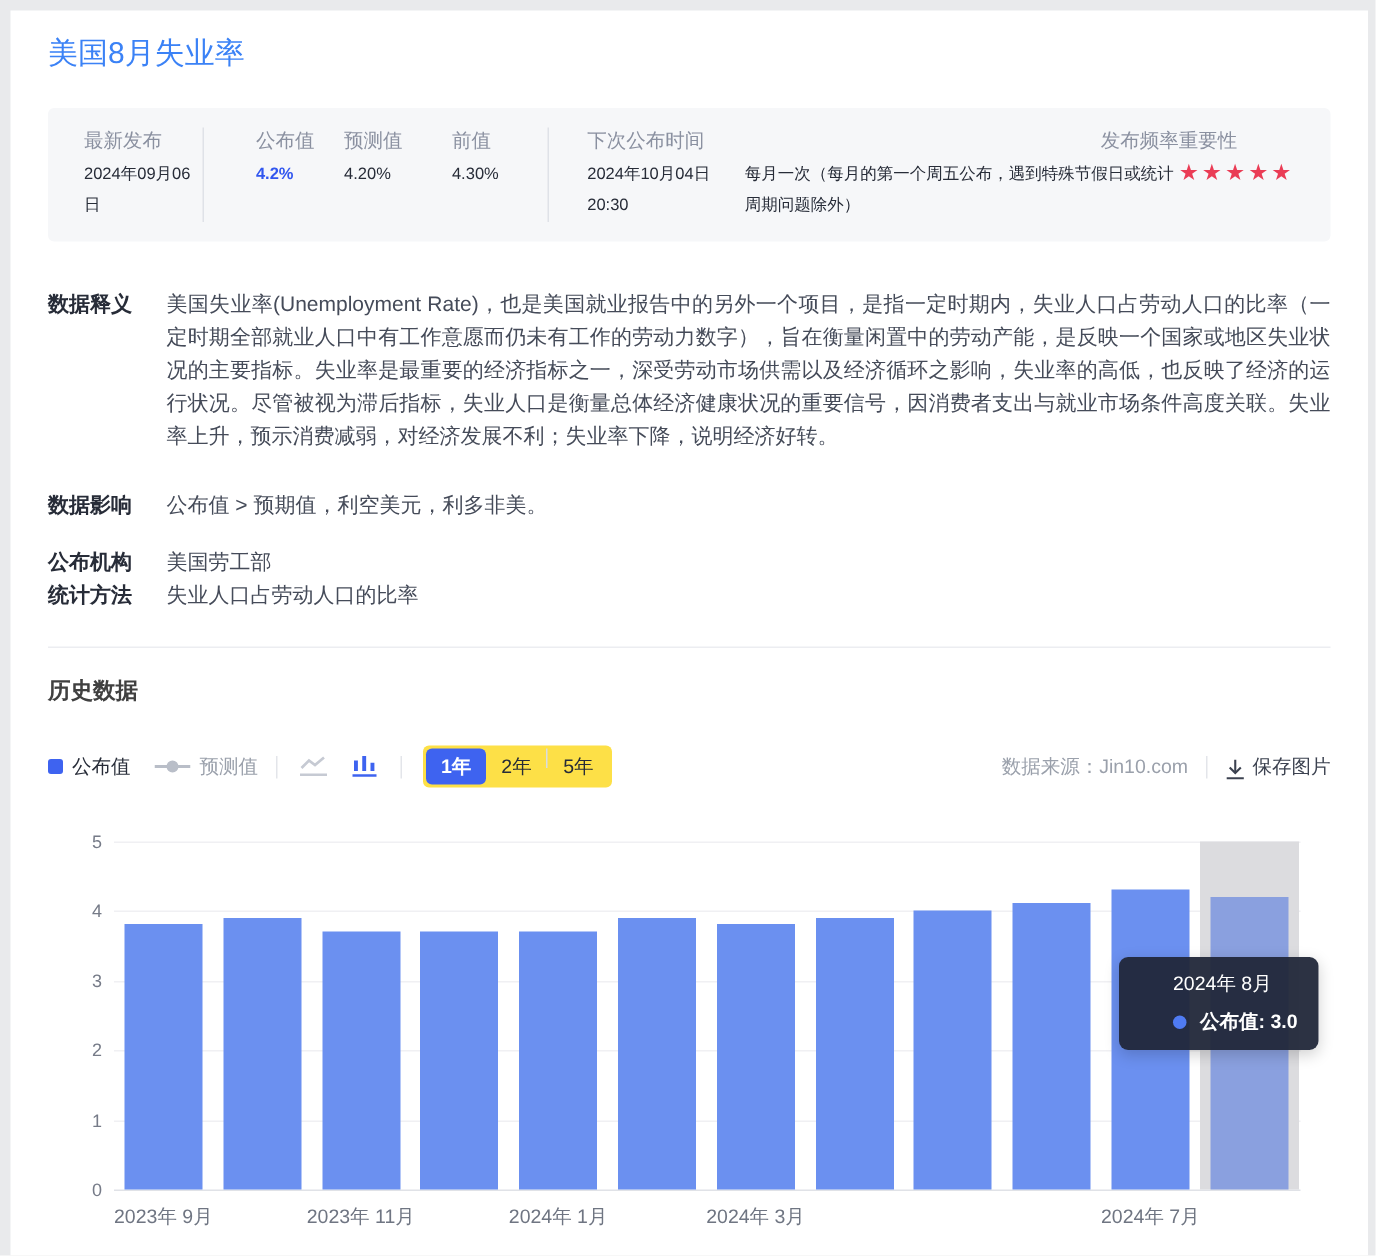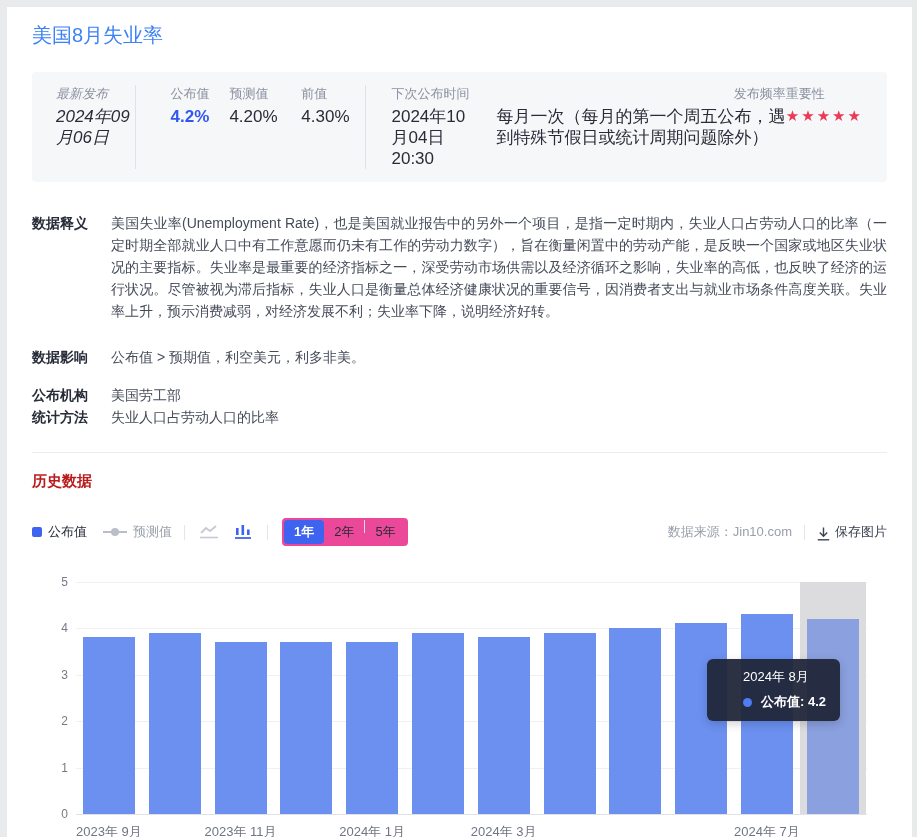--- a/index.html
+++ b/index.html
@@ -18,55 +18,55 @@
   .page-title {
     margin-top:15px; font-size:20px; font-weight:400; color:#3b82f6;
   }
   
   .stats {
     margin-top:23px; background:#f6f7f9; border-radius:4px;
     padding:13px 24px 13px 24px; display:flex; align-items:flex-start;
   }
   .stat { display:flex; flex-direction:column; }
   .stat .lbl { font-size:13px; color:#8a90a0; line-height:18px; margin-bottom:3px; }
-  .stat .val { font-size:17px; color:#272c38; line-height:21px; }
+  .stat .val { font-size:11px; color:#272c38; line-height:21px; }
   .stat .val.blue { color:#3257ef; font-weight:700; }
   .stat .val.stars { color:#ea3c55; font-size:15px; letter-spacing:2px; line-height:20px; }
   .v-div { width:1px; align-self:stretch; background:#dfe2e8; }
-  .c1 { width:92px;font-style:italic; }
+  .c1 { width:92px; }
   .d1 { margin:0 17px 0 0; }
   .c2 { width:50px; margin-left:18px; }
   .c3 { width:70px; margin-left:16px; }
   .c4 { width:74px; margin-left:12px;justify-content:center; }
   .d2 { margin:0 0 0 0; }
   .c5 { width:97px; margin-left:26px; }
   .c6 { width:338px; margin-left:22px;align-items:flex-end; }
   .c7 { margin-left:auto; width:80px; }
   
   .info { margin-top:30px; }
   .info-row { display:flex; margin-bottom:16px; }
   .info-row .ilbl {
     width:62px; flex:0 0 62px; font-size:14px; font-weight:700;
     color:#272c38; line-height:22px; margin-right:17px;
   }
   .info-row .itxt { flex:1; font-size:14px; color:#454b59; line-height:22px; text-align:justify; }
   .hr { border:0; border-top:1px solid #ecedf1; margin-top:24px; }
-  .history-tab { margin-top:19px; font-size:15px; font-weight:700; color:#b91c1c; display:inline-block; }
+  .history-tab { margin-top:19px; font-size:15px; font-weight:700; color:#404040; display:inline-block; }
   
   .controls { margin-top:27px; display:flex; align-items:center; font-size:13px; }
   .legend-item { display:flex; align-items:center; cursor:pointer; }
   .sq { width:10px; height:10px; background:#3e63f0; border-radius:2px; margin-right:6px; }
   .legend-item .ltxt { color:#272c38; }
   .legend-item.muted .ltxt { color:#9aa0ab; }
   .legend-item.muted { margin-left:16px; }
   .sep { width:1px; height:15px; background:#e3e5ea; margin:0 12px; }
   .icon-btn { display:inline-flex; align-items:center; justify-content:center; width:24px; height:20px; cursor:pointer; }
   .icon-btn + .icon-btn { margin-left:10px; }
   .tabs {
-    display:flex; align-items:flex-start; background:#ec4899; border-radius:4px;
+    display:flex; align-items:flex-start; background:#fde047; border-radius:4px;
     padding:2px; margin-left:2px; height:28px;
   }
   .tab { padding:3px 10px; color:#272c38; cursor:pointer; border-radius:4px; line-height:18px; }
   .tab.active { background:#3e63f0; color:#fff; font-weight:700; }
   .tab-div { width:1px; height:13px; background:#d9dce1; }
   .datebox {
     margin-left:16px; border:1px solid #d9dde4; border-radius:6px; height:29px;
     display:flex; align-items:center; padding:0 14px; width:184px; background:#fff;
   }
   .datebox .ph { color:#b8bdc8; font-size:13px; }
@@ -234,22 +234,22 @@
       <div class="bar" style="left: 577.3px; top: 63px; width: 52px; height: 186px; background: rgb(107, 144, 240);"></div>
       <div class="bar" style="left: 643.1px; top: 58.35px; width: 52px; height: 190.65px; background: rgb(107, 144, 240);"></div>
       <div class="bar" style="left: 708.9px; top: 49.05px; width: 52px; height: 199.95px; background: rgb(107, 144, 240);"></div>
       <div class="bar hl" style="left: 774.7px; top: 53.7px; width: 52px; height: 195.3px; background: rgb(138, 160, 223);"></div>
       <div class="xlab" style="left: 16.9px; top: 258px; width: 120px;">2023年 9月</div>
       <div class="xlab" style="left: 148.5px; top: 258px; width: 120px;">2023年 11月</div>
       <div class="xlab" style="left: 280.1px; top: 258px; width: 120px;">2024年 1月</div>
       <div class="xlab" style="left: 411.7px; top: 258px; width: 120px;">2024年 3月</div>
       <div class="xlab" style="left: 543.3px; top: 258px; width: 120px; margin-top: 41px;">2024年 5月</div>
       <div class="xlab" style="left: 674.9px; top: 258px; width: 120px;">2024年 7月</div>
-      <div class="tooltip" style="left: 675px; top: 94px; padding-left: 36px;">
+      <div class="tooltip" style="left: 714px; top: 94px; padding-left: 36px;">
         <div class="t1">2024年 8月</div>
         <div class="t2">
           <span class="dot"></span>
-          <span>公布值: 4.2</span>
+          <span>公布值: 3.0</span>
         </div>
       </div>
     </div>
 
 </div>
 
 </body></html>

